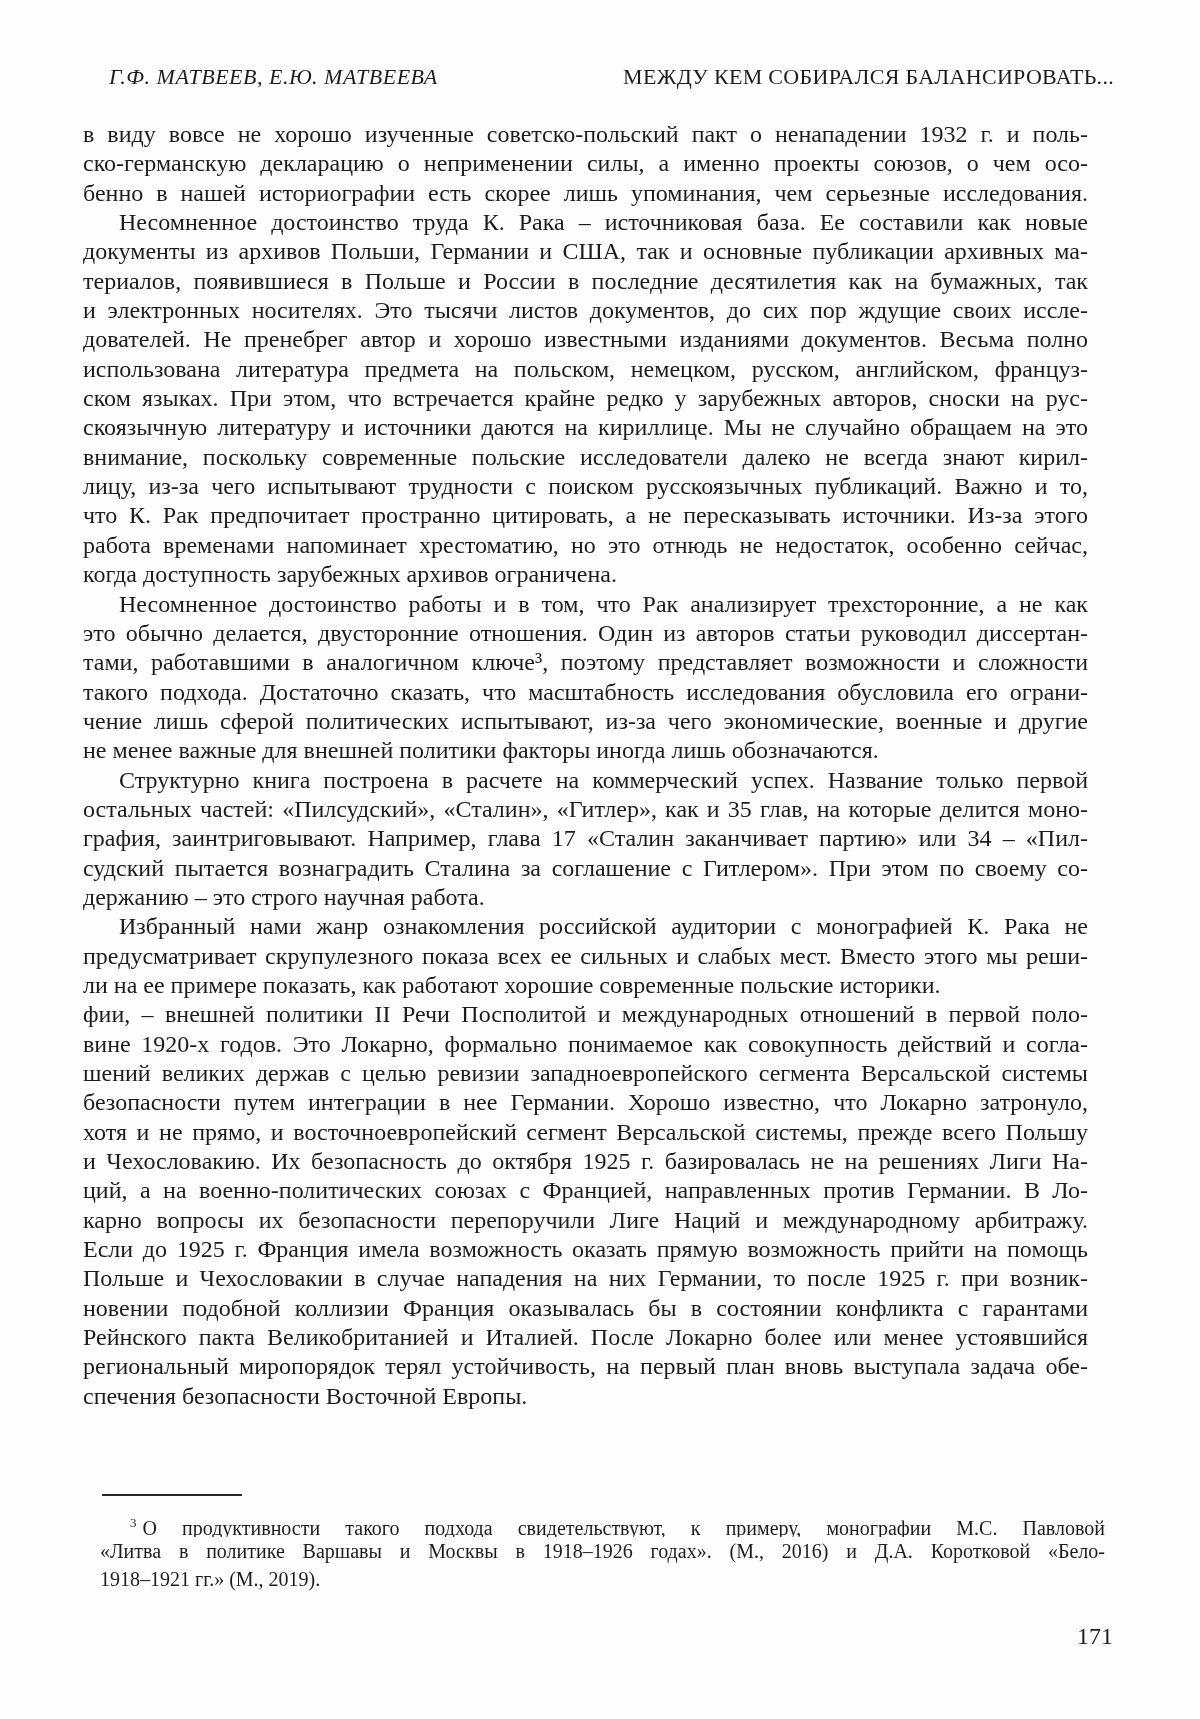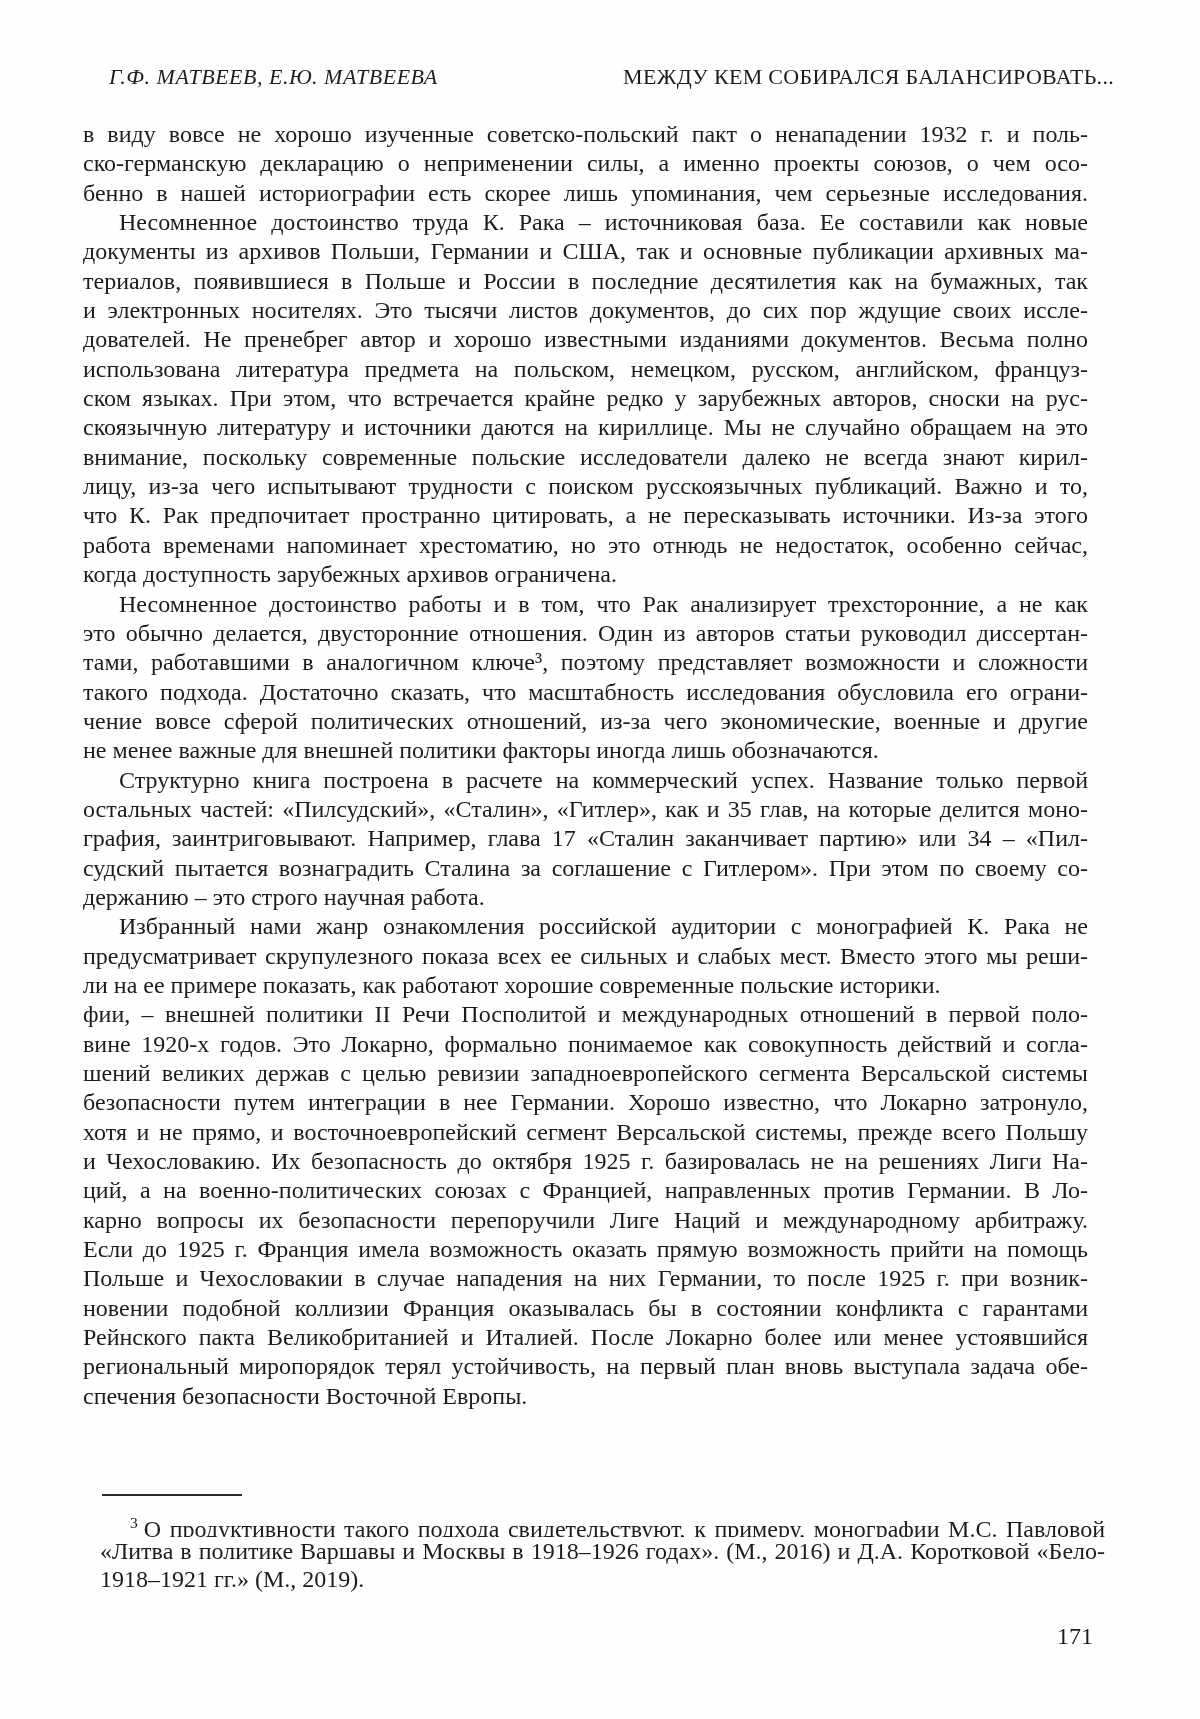--- a/index.html
+++ b/index.html
@@ -60,21 +60,21 @@
     position: absolute;
     top: 1494px; left: 102px;
     width: 140px;
     height: 0;
     border-top: 2px solid #2a2a2a;
   }
   .footnote {
     position: absolute;
     top: 1509px; left: 100px;
     width: 1005px;
-    font-size: 24px;
+    font-size: 20px;
   }
   .fln {
     height: 28px;
     line-height: 28px;
     overflow: hidden;
   }
   .fln.j {
     text-align: justify;
     text-align-last: justify;
   }
@@ -85,21 +85,21 @@
   .fln.ind-f {
     text-indent: 30px;
   }
   sup.fn-sup {
     font-size: 65%;
     vertical-align: super;
     margin-right: 6px;
   }
   .page-number {
     position: absolute;
-    top: 1622px; left: 88px;
+    top: 1622px; left: 108px;
     width: 1005px;
     text-align: right;
     font-size: 24px;
     line-height: 28px;
   }
 </style>
 </head>
 <body>
 
 <div class="page">
@@ -131,21 +131,21 @@
       <div class="ln j">что К. Рак предпочитает пространно цитировать, а не пересказывать источники. Из-за этого</div>
       <div class="ln j">работа временами напоминает хрестоматию, но это отнюдь не недостаток, особенно сейчас,</div>
       <div class="ln last">когда доступность зарубежных архивов ограничена.</div>
     </div>
 
     <div class="para">
       <div class="ln j ind">Несомненное достоинство работы и в том, что Рак анализирует трехсторонние, а не как</div>
       <div class="ln j">это обычно делается, двусторонние отношения. Один из авторов статьи руководил диссертан-</div>
       <div class="ln j">тами, работавшими в аналогичном ключе³, поэтому представляет возможности и сложности</div>
       <div class="ln j">такого подхода. Достаточно сказать, что масштабность исследования обусловила его ограни-</div>
-      <div class="ln j">чение вовсе сферой политических отношений, из-за чего экономические, военные и другие</div>
+      <div class="ln j">чение лишь сферой политических испытывают, из-за чего экономические, военные и другие</div>
       <div class="ln last">не менее важные для внешней политики факторы иногда лишь обозначаются.</div>
     </div>
 
     <div class="para">
       <div class="ln j ind">Структурно книга построена в расчете на коммерческий успех. Название только первой</div>
       <div class="ln j">остальных частей: «Пилсудский», «Сталин», «Гитлер», как и 35 глав, на которые делится моно-</div>
       <div class="ln j">графия, заинтриговывают. Например, глава 17 «Сталин заканчивает партию» или 34 – «Пил-</div>
       <div class="ln j">судский пытается вознаградить Сталина за соглашение с Гитлером». При этом по своему со-</div>
       <div class="ln last">держанию – это строго научная работа.</div>
     </div>

